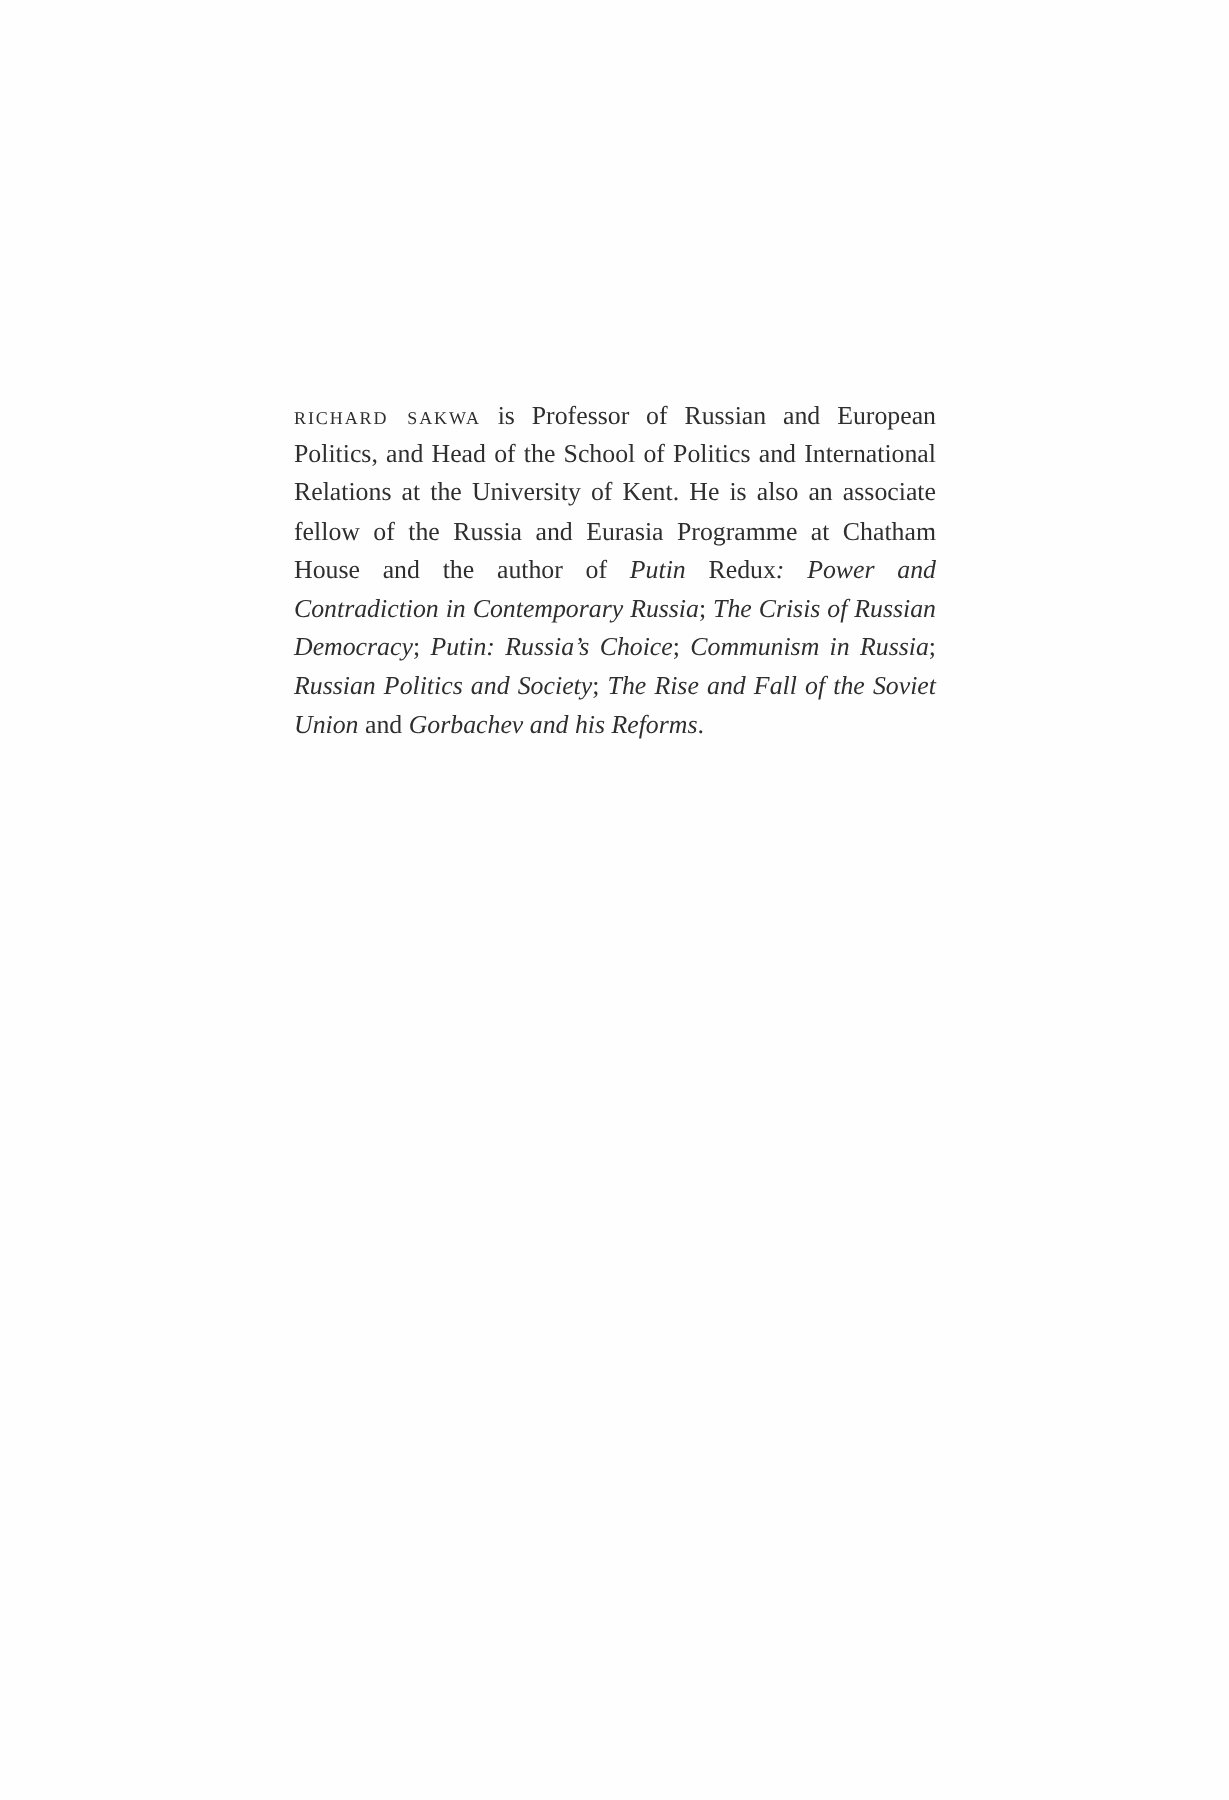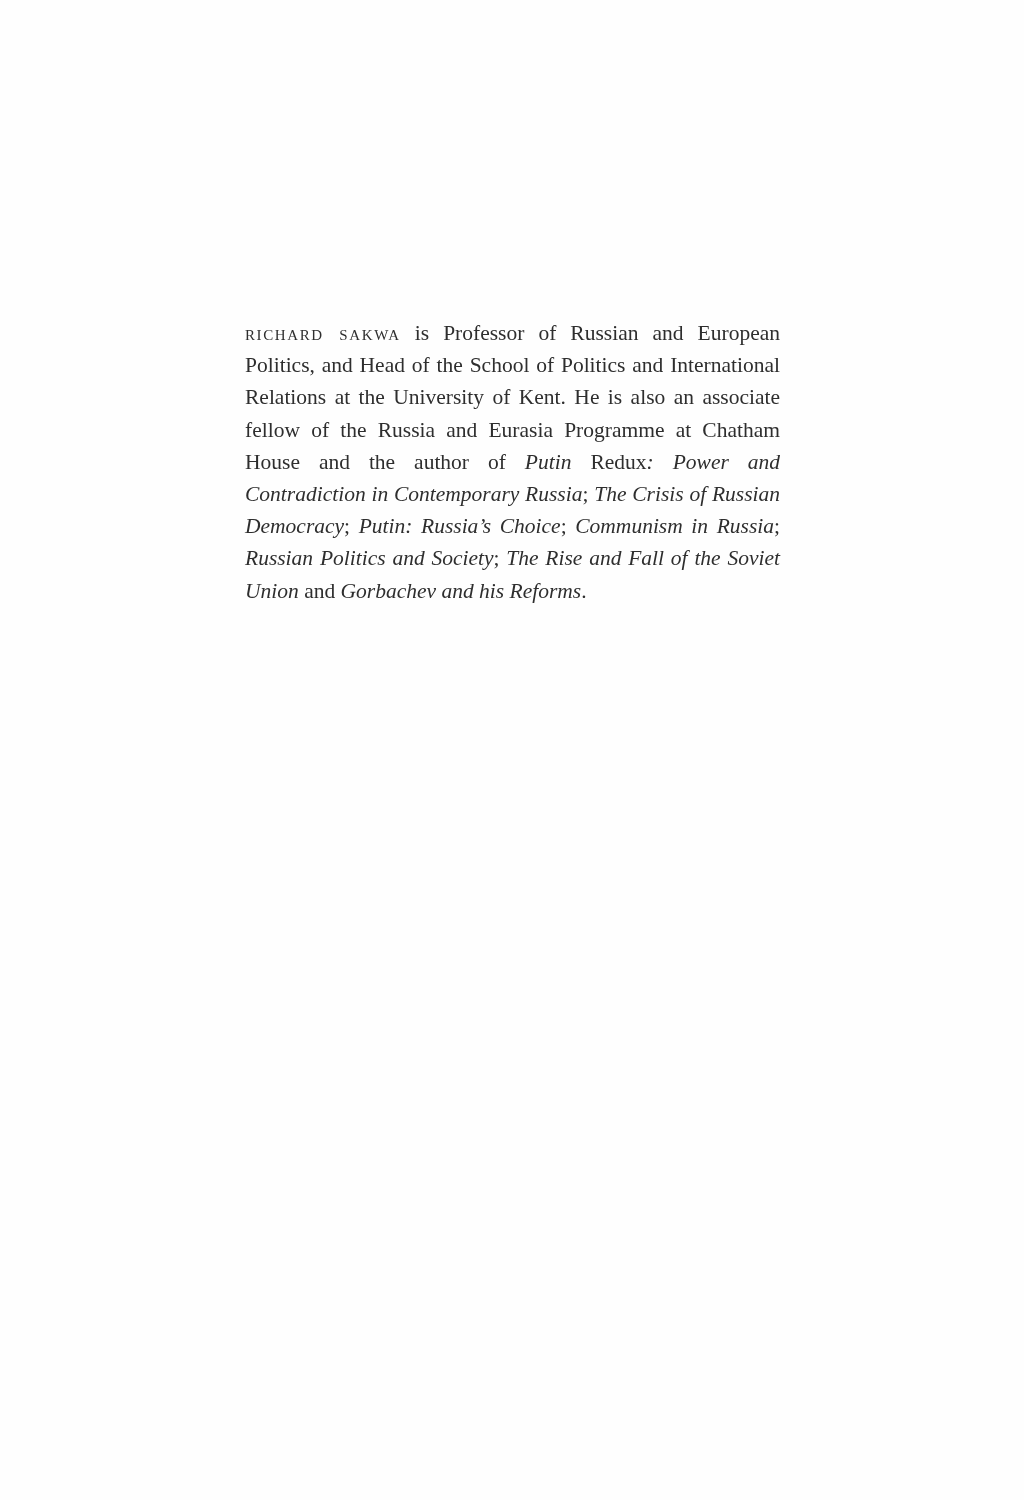--- a/index.html
+++ b/index.html
@@ -17,21 +17,21 @@
       position: absolute;
       left: 0;
       top: 0;
       width: 1024px;
       height: 1500px;
       background: #fefefe;
     }
     .bio {
       position: absolute;
       left: 245px;
-      top: 317px;
+      top: 330px;
       width: 535px;
       margin: 0;
       font-family: "Liberation Serif", "DejaVu Serif", serif;
       font-size: 21.5px;
       line-height: 32.2px;
       color: #2e2e2e;
       text-align: justify;
       text-align-last: left;
       hyphens: manual;
     }

